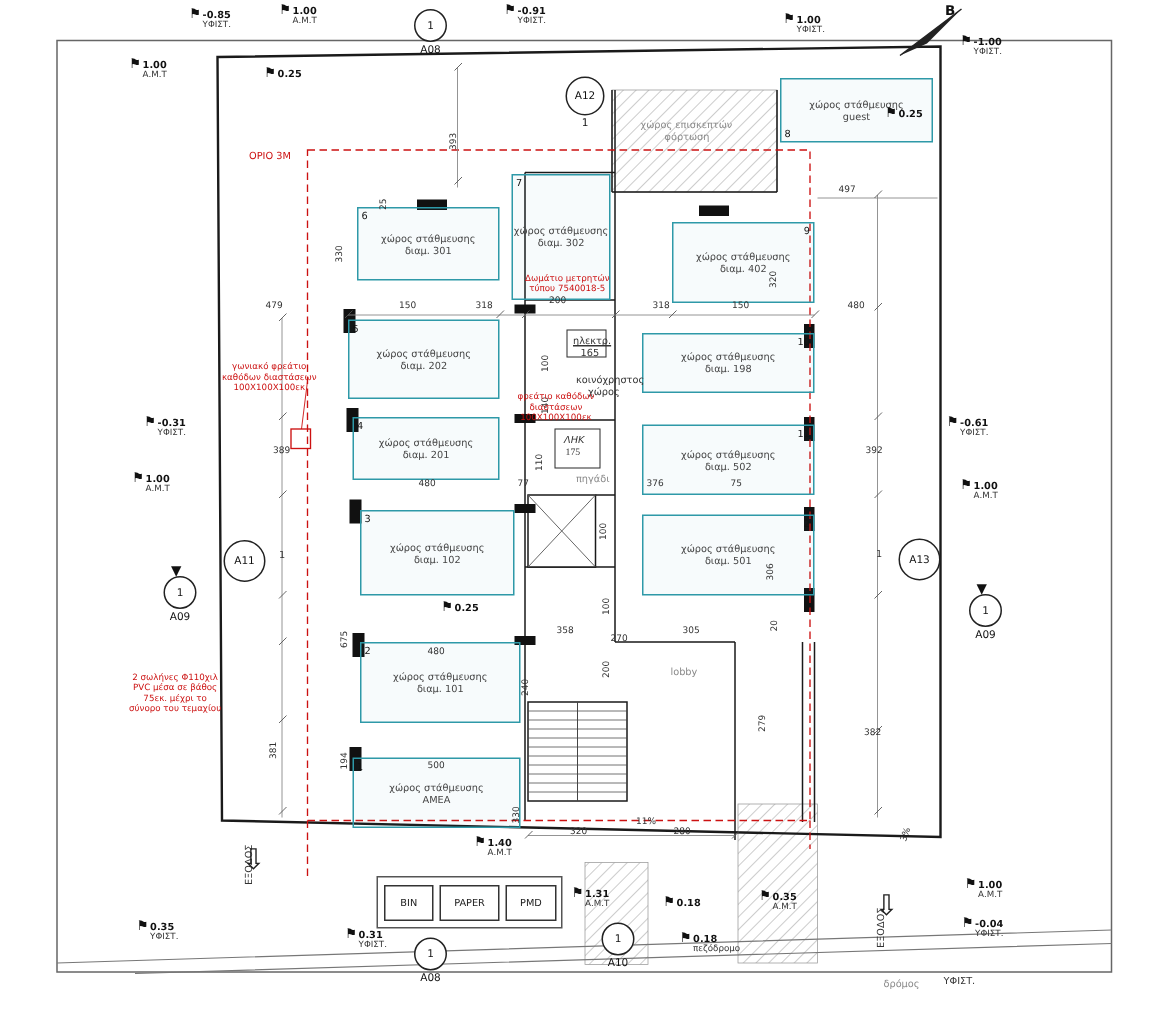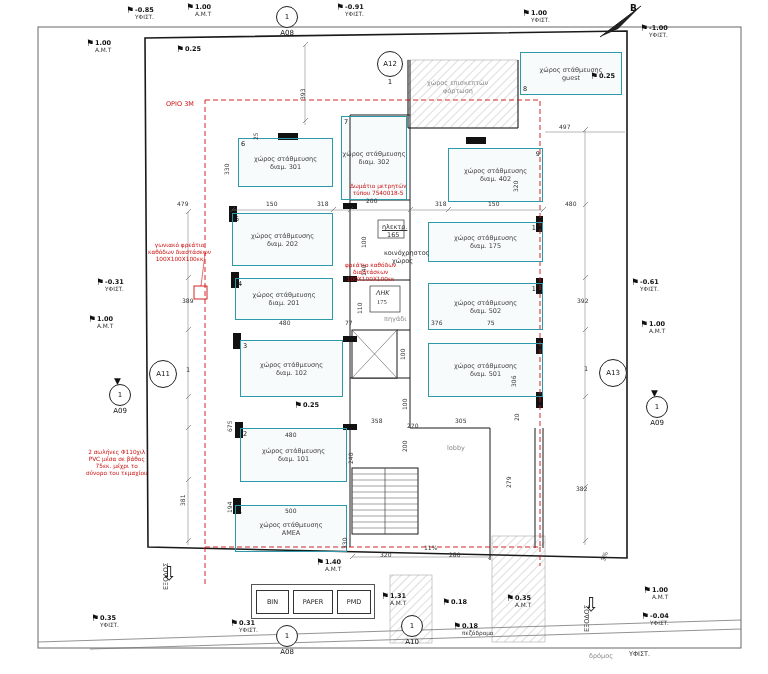--- a/index.html
+++ b/index.html
@@ -139,21 +139,21 @@
         <div class="pnum">5</div>
         <div class="plabel">
           <div>χώρος στάθμευσης</div>
           <div>διαμ. 202</div>
         </div>
       </div>
       <div class="parking" style="left: 428px; top: 222px; width: 115px; height: 40px;">
         <div class="pnum" style="left: auto; right: 2px;">10</div>
         <div class="plabel">
           <div>χώρος στάθμευσης</div>
-          <div>διαμ. 175</div>
+          <div>διαμ. 198</div>
         </div>
       </div>
       <div class="parking" style="left: 235px; top: 278px; width: 98px; height: 42px;">
         <div class="pnum">4</div>
         <div class="plabel">
           <div>χώρος στάθμευσης</div>
           <div>διαμ. 201</div>
         </div>
       </div>
       <div class="parking" style="left: 428px; top: 283px; width: 115px; height: 47px;">

